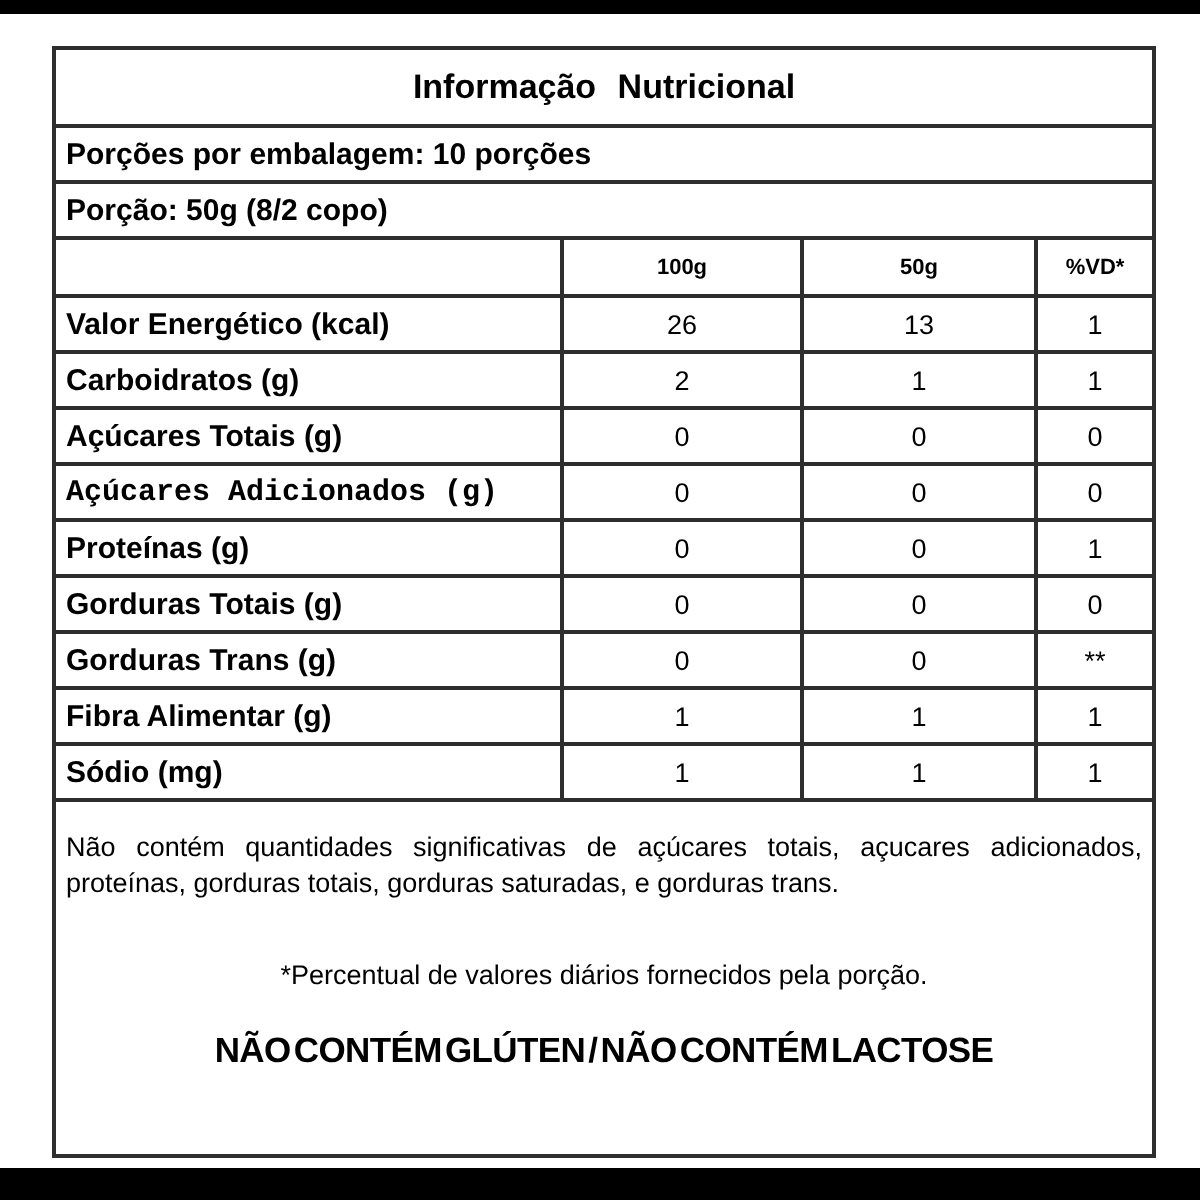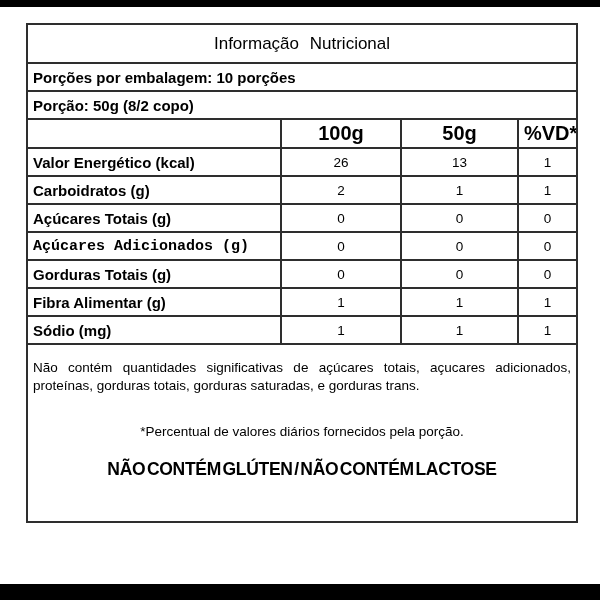--- a/index.html
+++ b/index.html
@@ -35,34 +35,34 @@
   }
   table.nutrition td {
     border: 2px solid #2e2e2e;
     padding: 0 5px;
     overflow: hidden;
     white-space: nowrap;
   }
   tr.title-row td {
     height: 37px;
     text-align: center;
-    font-weight: normal;
+    font-weight: bold;
     font-size: 17px;
     word-spacing: 6px;
   }
   tr.info-row td {
     height: 26px;
     font-weight: bold;
     font-size: 15px;
     text-align: left;
   }
   tr.header-row td {
     height: 27px;
     font-weight: bold;
-    font-size: 20px;
+    font-size: 11px;
     text-align: center;
   }
   tr.data-row td { height: 26px; }
   tr.data-row td.row-label {
     font-weight: bold;
     font-size: 15px;
     text-align: left;
   }
   tr.data-row td.value {
     text-align: center;
@@ -156,29 +156,41 @@
       <td class="value">0</td>
     </tr>
 
     <tr class="data-row">
       <td class="row-label indent-2">Açúcares Adicionados (g)</td>
       <td class="value">0</td>
       <td class="value">0</td>
       <td class="value">0</td>
     </tr>
 
+    <tr class="data-row">
+      <td class="row-label indent-0">Proteínas (g)</td>
+      <td class="value">0</td>
+      <td class="value">0</td>
+      <td class="value">1</td>
+    </tr>
 
     <tr class="data-row">
       <td class="row-label indent-0">Gorduras Totais (g)</td>
       <td class="value">0</td>
       <td class="value">0</td>
       <td class="value">0</td>
     </tr>
 
 
+    <tr class="data-row">
+      <td class="row-label indent-1">Gorduras Trans (g)</td>
+      <td class="value">0</td>
+      <td class="value">0</td>
+      <td class="value">**</td>
+    </tr>
 
     <tr class="data-row">
       <td class="row-label indent-0">Fibra Alimentar (g)</td>
       <td class="value">1</td>
       <td class="value">1</td>
       <td class="value">1</td>
     </tr>
 
     <tr class="data-row">
       <td class="row-label indent-0">Sódio (mg)</td>

